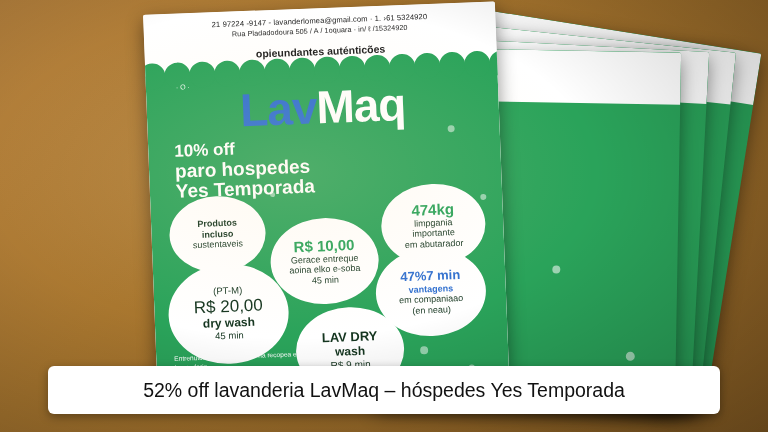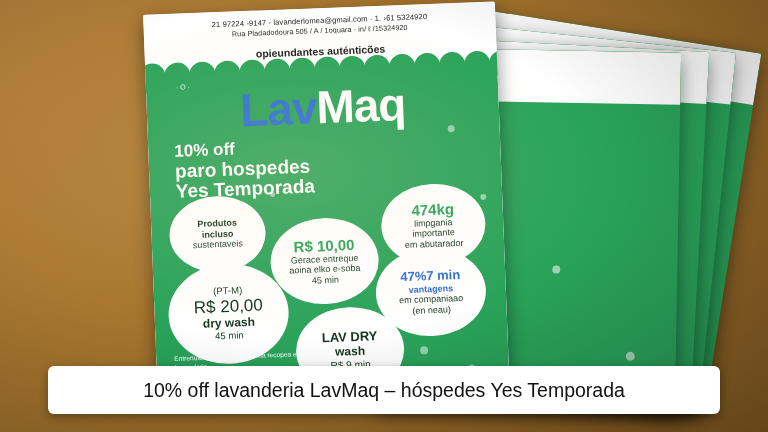--- a/index.html
+++ b/index.html
@@ -372,16 +372,16 @@
           <div class="price">R$ 9 min</div>
         </div>
 
         <div class="footnote">Entrenutco catido de pedido na recopea e nessa de hespedaria</div>
       </div>
 
     </div>
   </div>
 
   <div class="caption">
-    <span>10% off lavanderia LavMaq – hóspedes Yes Temporada</span>
+    <span>52% off lavanderia LavMaq – hóspedes Yes Temporada</span>
   </div>
 
 </div>
 
 </body></html>

